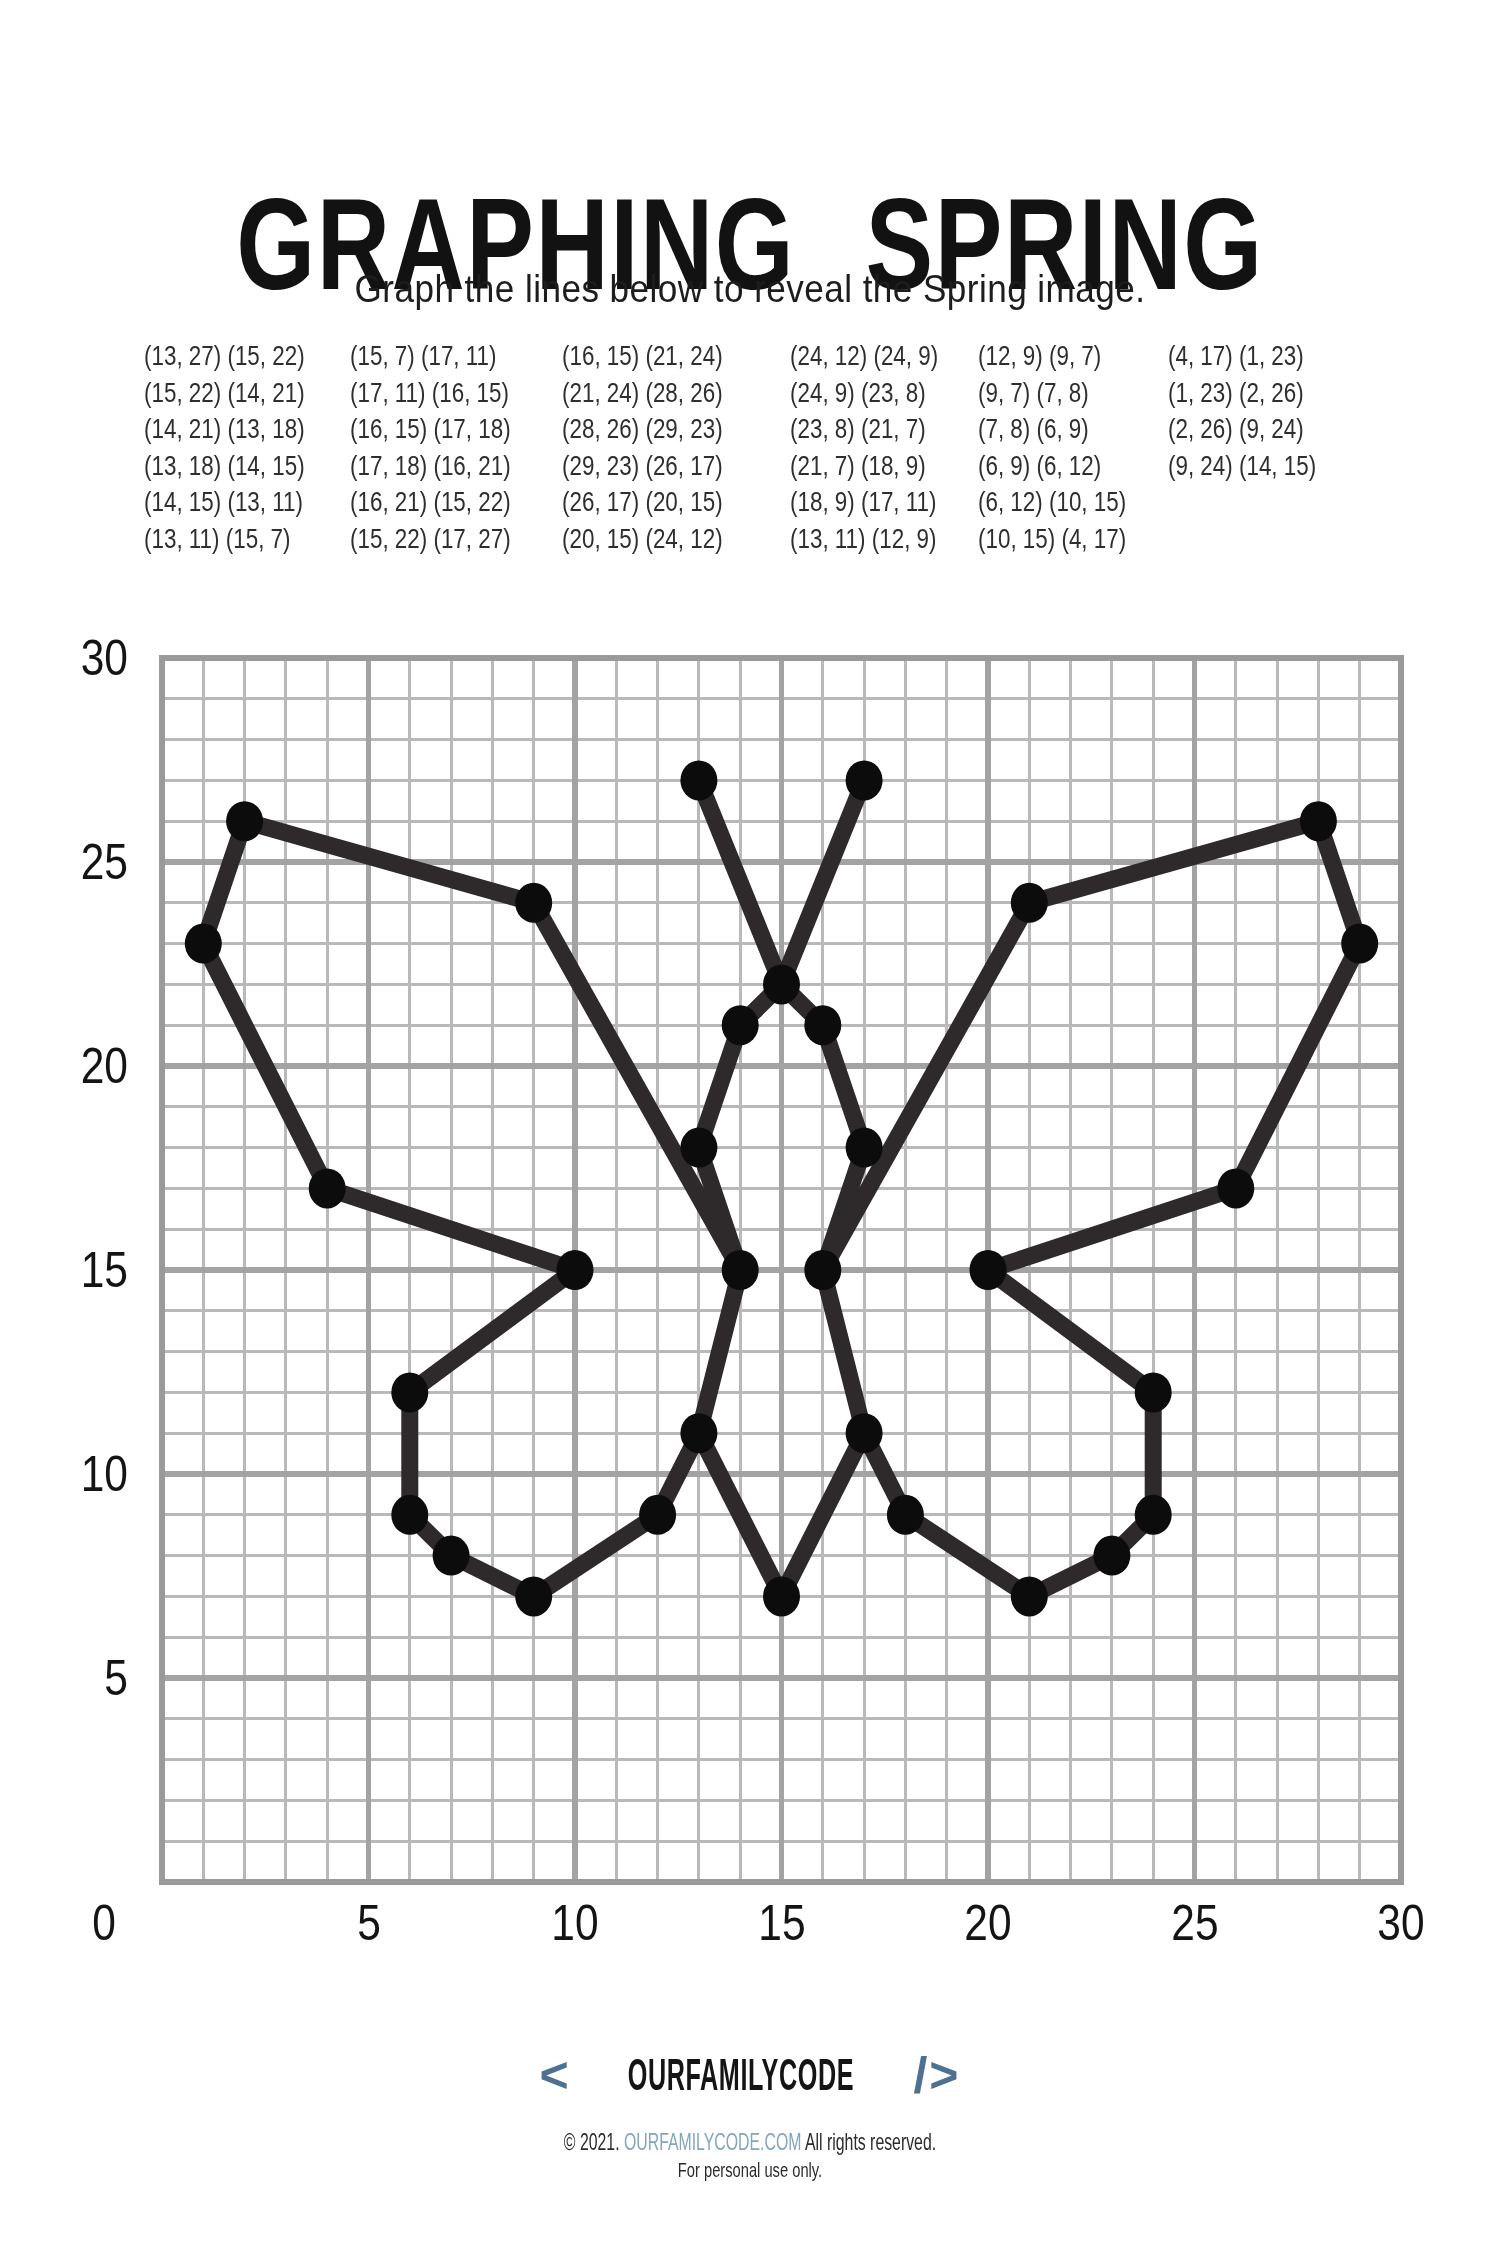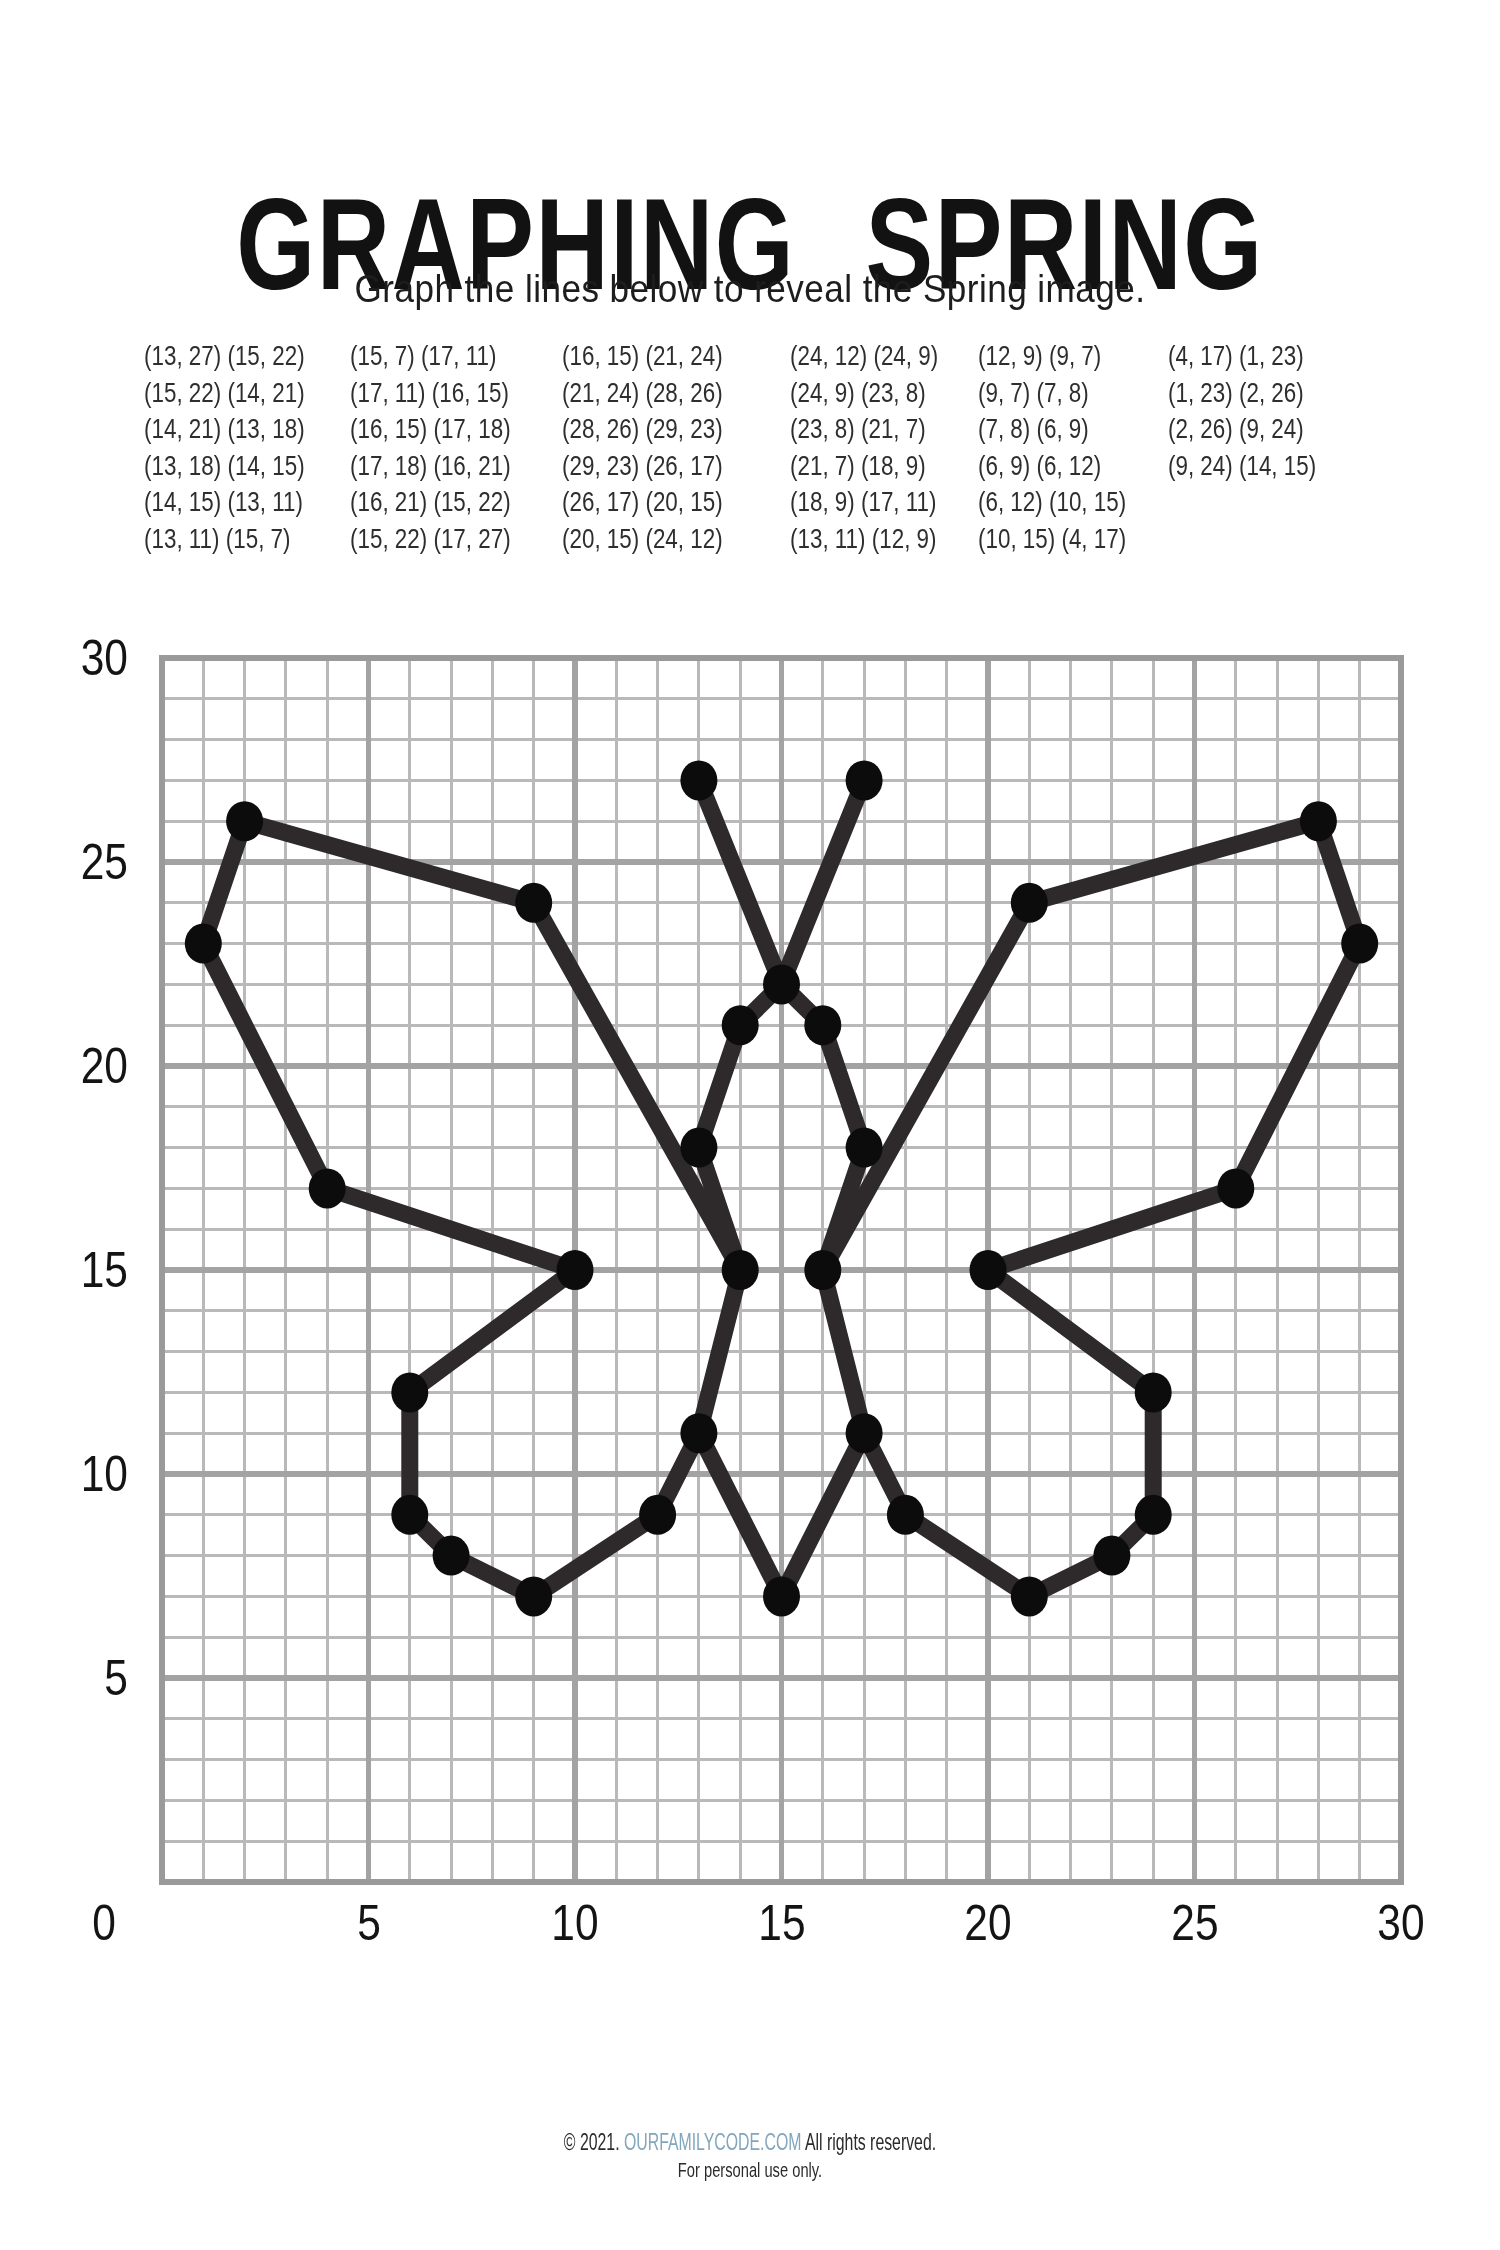--- a/index.html
+++ b/index.html
@@ -213,18 +213,23 @@
         <div class="axis-num x-num" style="left: 318.5px;">5</div>
         <div class="axis-num x-num" style="left: 525px;">10</div>
         <div class="axis-num x-num" style="left: 731.5px;">15</div>
         <div class="axis-num x-num" style="left: 938px;">20</div>
         <div class="axis-num x-num" style="left: 1144.5px;">25</div>
         <div class="axis-num x-num" style="left: 1351px;">30</div>
         <div class="axis-num x-num" style="left: 54px;">0</div>
       </div>
   </section>
 
+  <div class="logo-row">
+    <span class="piece logo-bracket" style="color: rgb(78, 113, 145);">&lt;</span>
+    <span class="piece logo-text">OURFAMILYCODE</span>
+    <span class="piece logo-slash" style="color: rgb(78, 113, 145);">/&gt;</span>
+  </div>
 
   <p class="copyright"><span>© 2021. </span><span class="site-link" style="color: rgb(130, 167, 189);">OURFAMILYCODE.COM</span><span> All rights reserved.</span></p>
 
   <p class="personal">For personal use only.</p>
 
 </div>
 
 </body></html>

